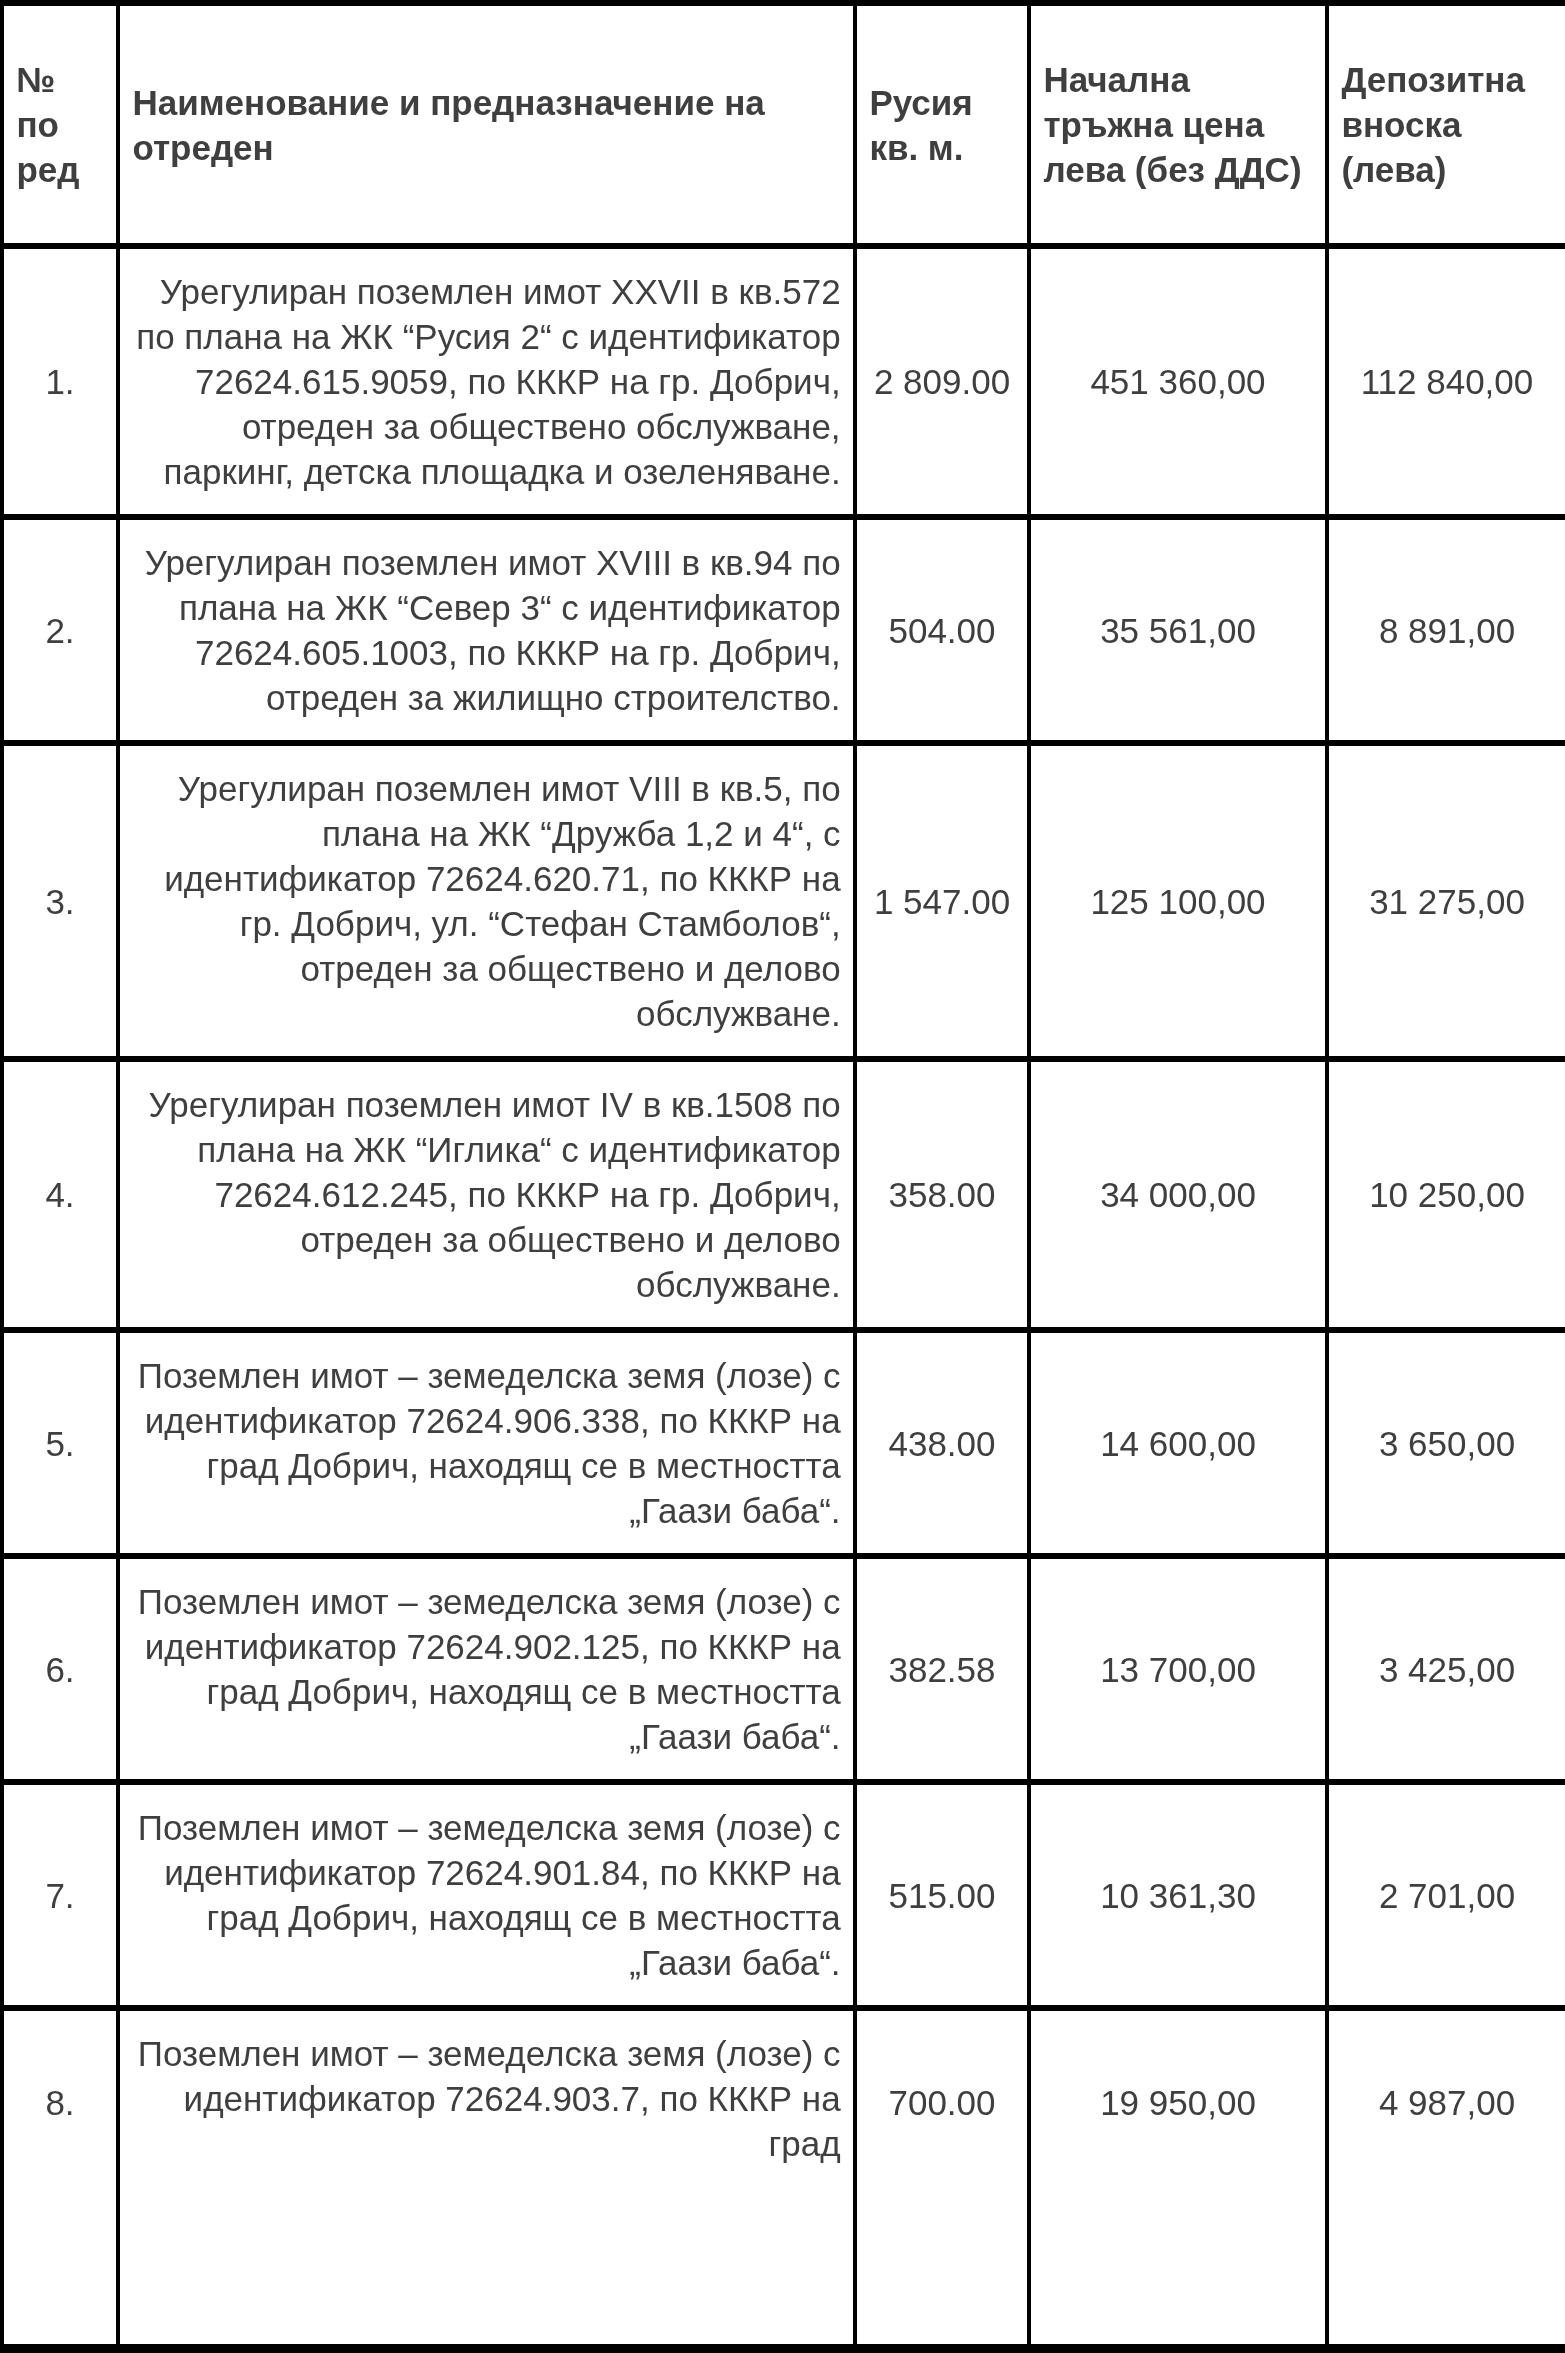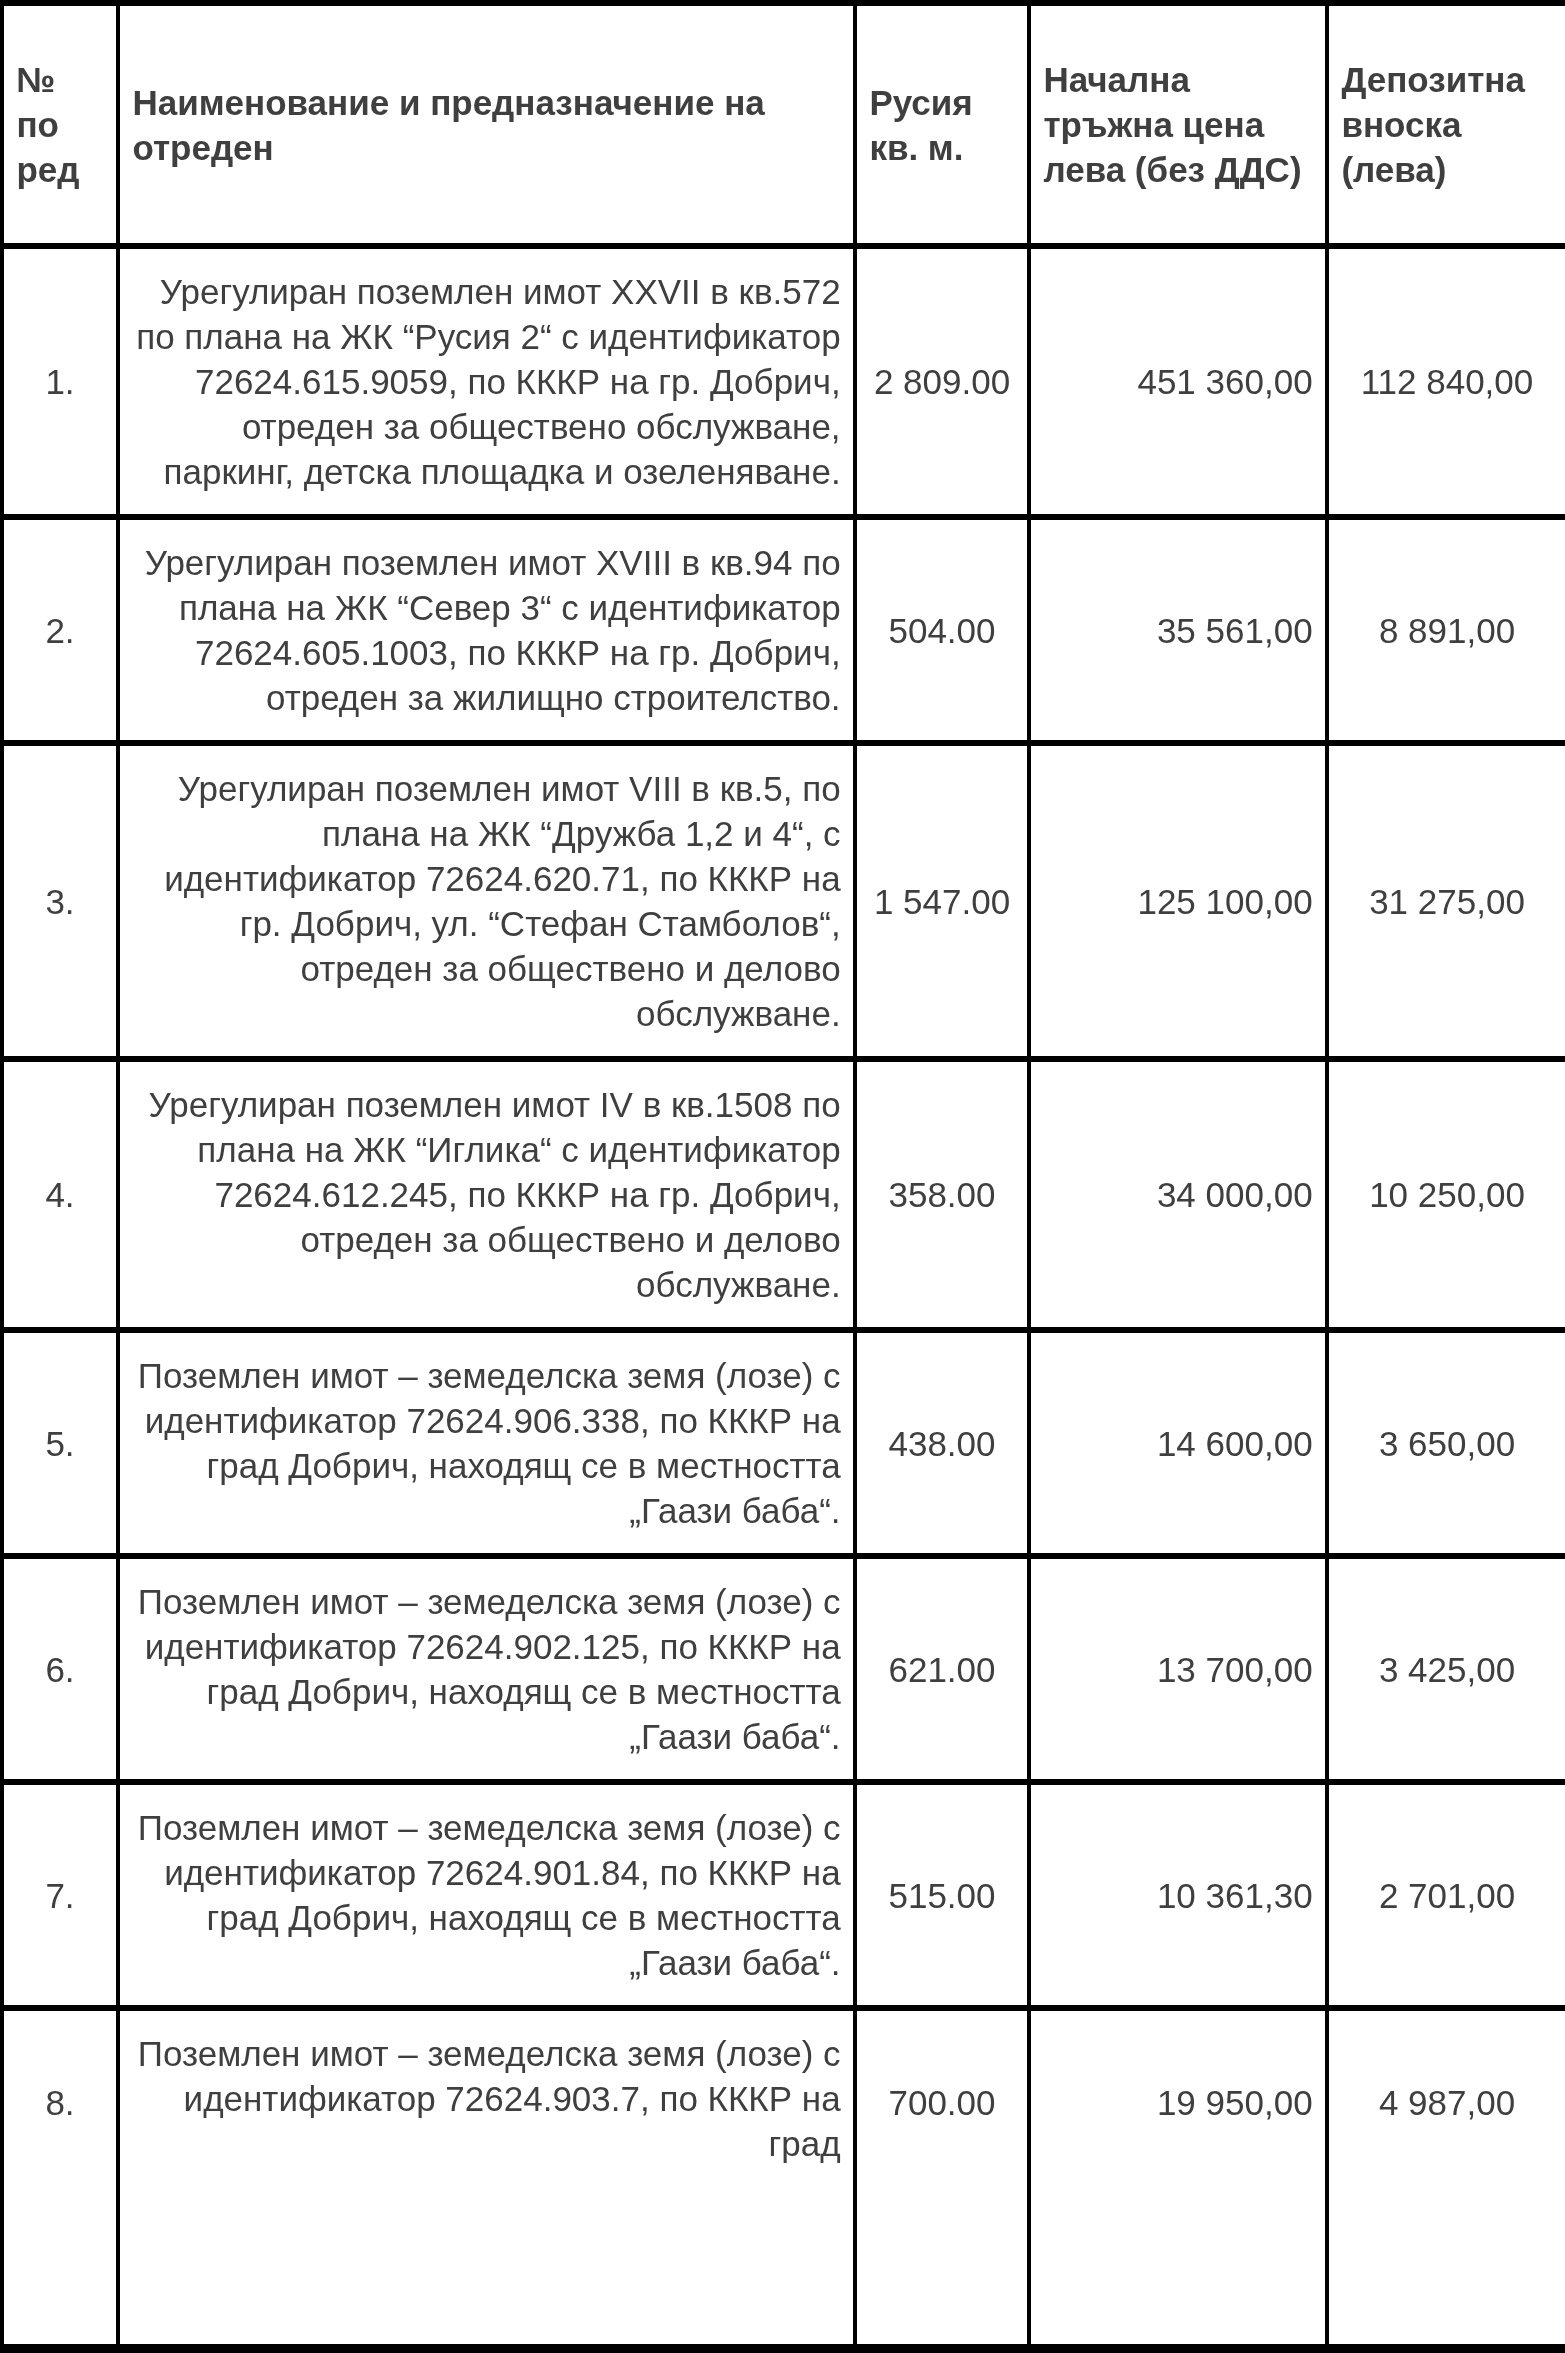--- a/index.html
+++ b/index.html
@@ -41,21 +41,21 @@
   }
   th.h-num    { padding-left: 11.6px; padding-right: 8.3px; }
   th.h-name   { text-align: justify; padding-left: 23px; padding-right: 50px; }
   th.h-area   { padding-left: 13.3px; padding-right: 8.3px; }
   th.h-price  { text-align: justify; padding-left: 12.4px; padding-right: 12.4px; }
   th.h-dep    { padding-left: 12.4px; padding-right: 12.4px; }
 
   td.c-num    { text-align: center; }
   td.c-name   { text-align: right; padding-left: 23px; padding-right: 10px; }
   td.c-area   { text-align: center; padding-left: 23px; padding-right: 23px; }
-  td.c-price  { text-align: right; }
+  td.c-price  { text-align: center; }
   td.c-dep    { text-align: center; }
 
   
   tr.row-last td { height: 331px; vertical-align: top; }
   tr.row-last td.c-name { padding-top: 20px; }
   tr.row-last td.c-num,
   tr.row-last td.c-area,
   tr.row-last td.c-price,
   tr.row-last td.c-dep { padding-top: 69px; }
 
@@ -120,21 +120,21 @@
     <tr>
       <td class="c-num">5.</td>
       <td class="c-name">Поземлен имот – земеделска земя (лозе) с идентификатор 72624.906.338, по КККР на град Добрич, находящ се в местността „Гаази баба“.</td>
       <td class="c-area">438.00</td>
       <td class="c-price">14 600,00</td>
       <td class="c-dep">3 650,00</td>
     </tr>
     <tr>
       <td class="c-num">6.</td>
       <td class="c-name">Поземлен имот – земеделска земя (лозе) с идентификатор 72624.902.125, по КККР на град Добрич, находящ се в местността „Гаази баба“.</td>
-      <td class="c-area">621.00</td>
+      <td class="c-area">382.58</td>
       <td class="c-price">13 700,00</td>
       <td class="c-dep">3 425,00</td>
     </tr>
     <tr>
       <td class="c-num">7.</td>
       <td class="c-name">Поземлен имот – земеделска земя (лозе) с идентификатор 72624.901.84, по КККР на град Добрич, находящ се в местността „Гаази баба“.</td>
       <td class="c-area">515.00</td>
       <td class="c-price">10 361,30</td>
       <td class="c-dep">2 701,00</td>
     </tr>

